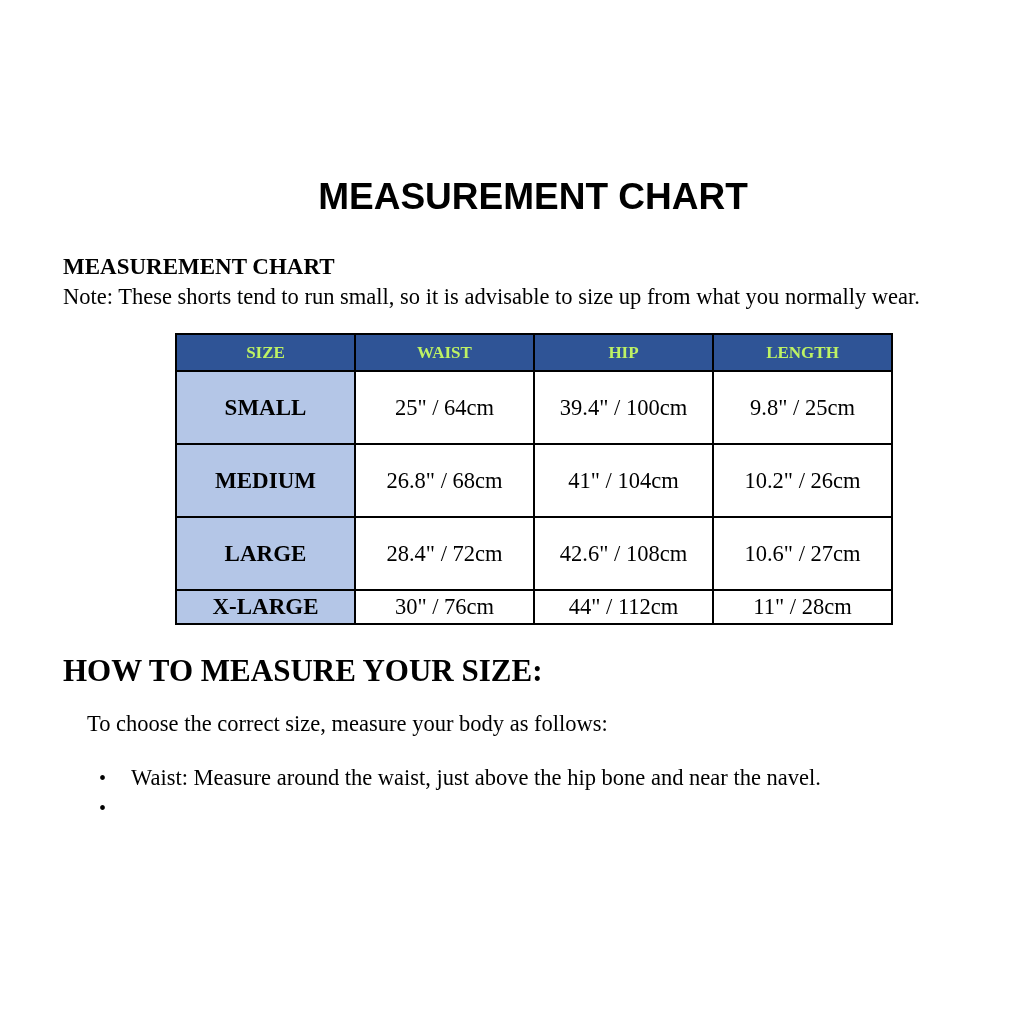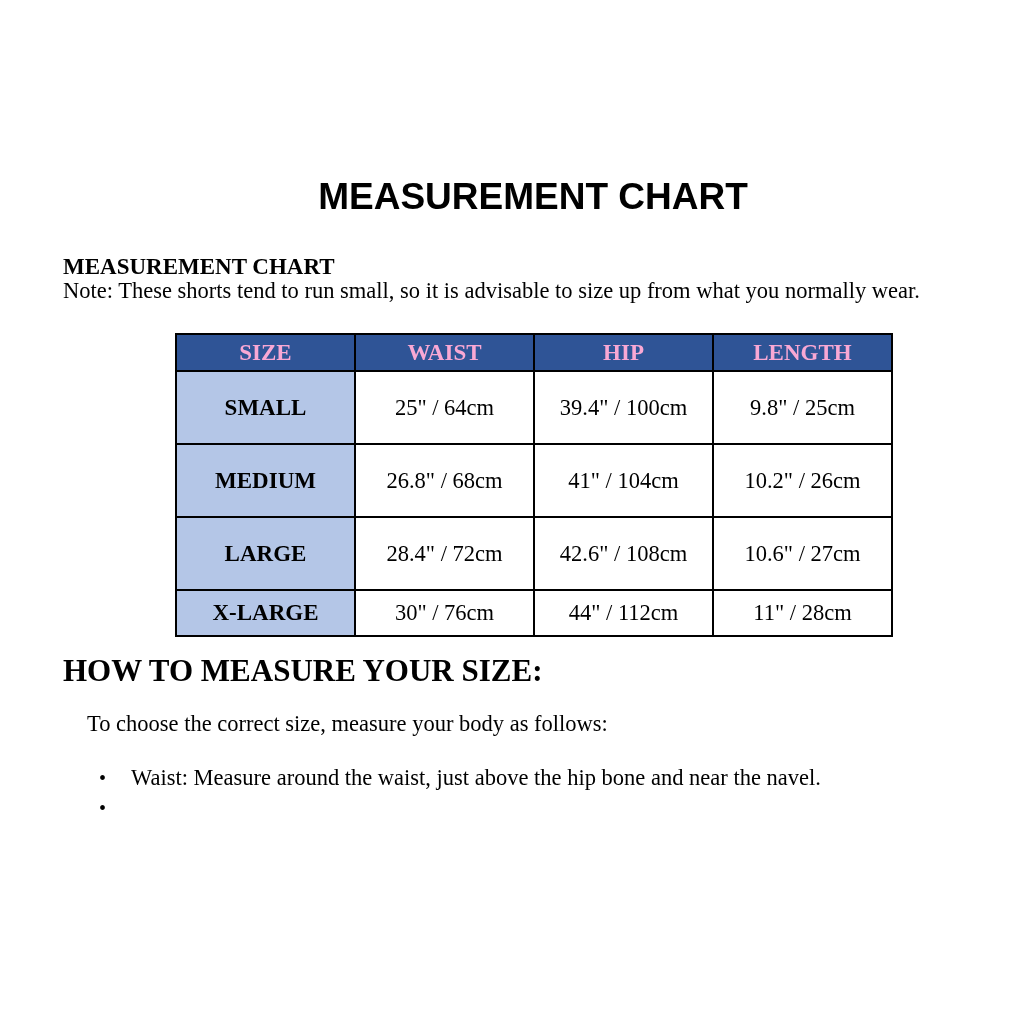--- a/index.html
+++ b/index.html
@@ -31,21 +31,21 @@
   .section-heading {
     position: absolute;
     top: 253px;
     left: 63px;
     font-weight: 700;
     font-size: 23px;
     line-height: 1.2;
   }
   .note-text {
     position: absolute;
-    top: 276px;
+    top: 282px;
     left: 63px;
     width: 940px;
     font-size: 22.5px;
     line-height: 1.3;
     white-space: nowrap;
   }
   table.size-table {
     position: absolute;
     top: 333px;
     left: 175px;
@@ -59,26 +59,26 @@
     text-align: center;
     vertical-align: middle;
     padding: 0;
   }
   table.size-table col { width: 25%; }
   tr.header-row {
     height: 37px;
     background: #2F5496;
   }
   tr.header-row th {
-    color: #f9a8d4;
+    color: #bef264;
     font-weight: 700;
-    font-size: 23px;
+    font-size: 17px;
   }
   tr.data-row { height: 73px; }
-  tr.data-row.compact { height: 46px; }
+  tr.data-row.compact { height: 34px; }
   td.row-label {
     background: #B4C6E7;
     font-weight: 700;
     font-size: 23px;
   }
   td.value-cell {
     background: #ffffff;
     font-size: 22.5px;
   }
   .howto-heading {

